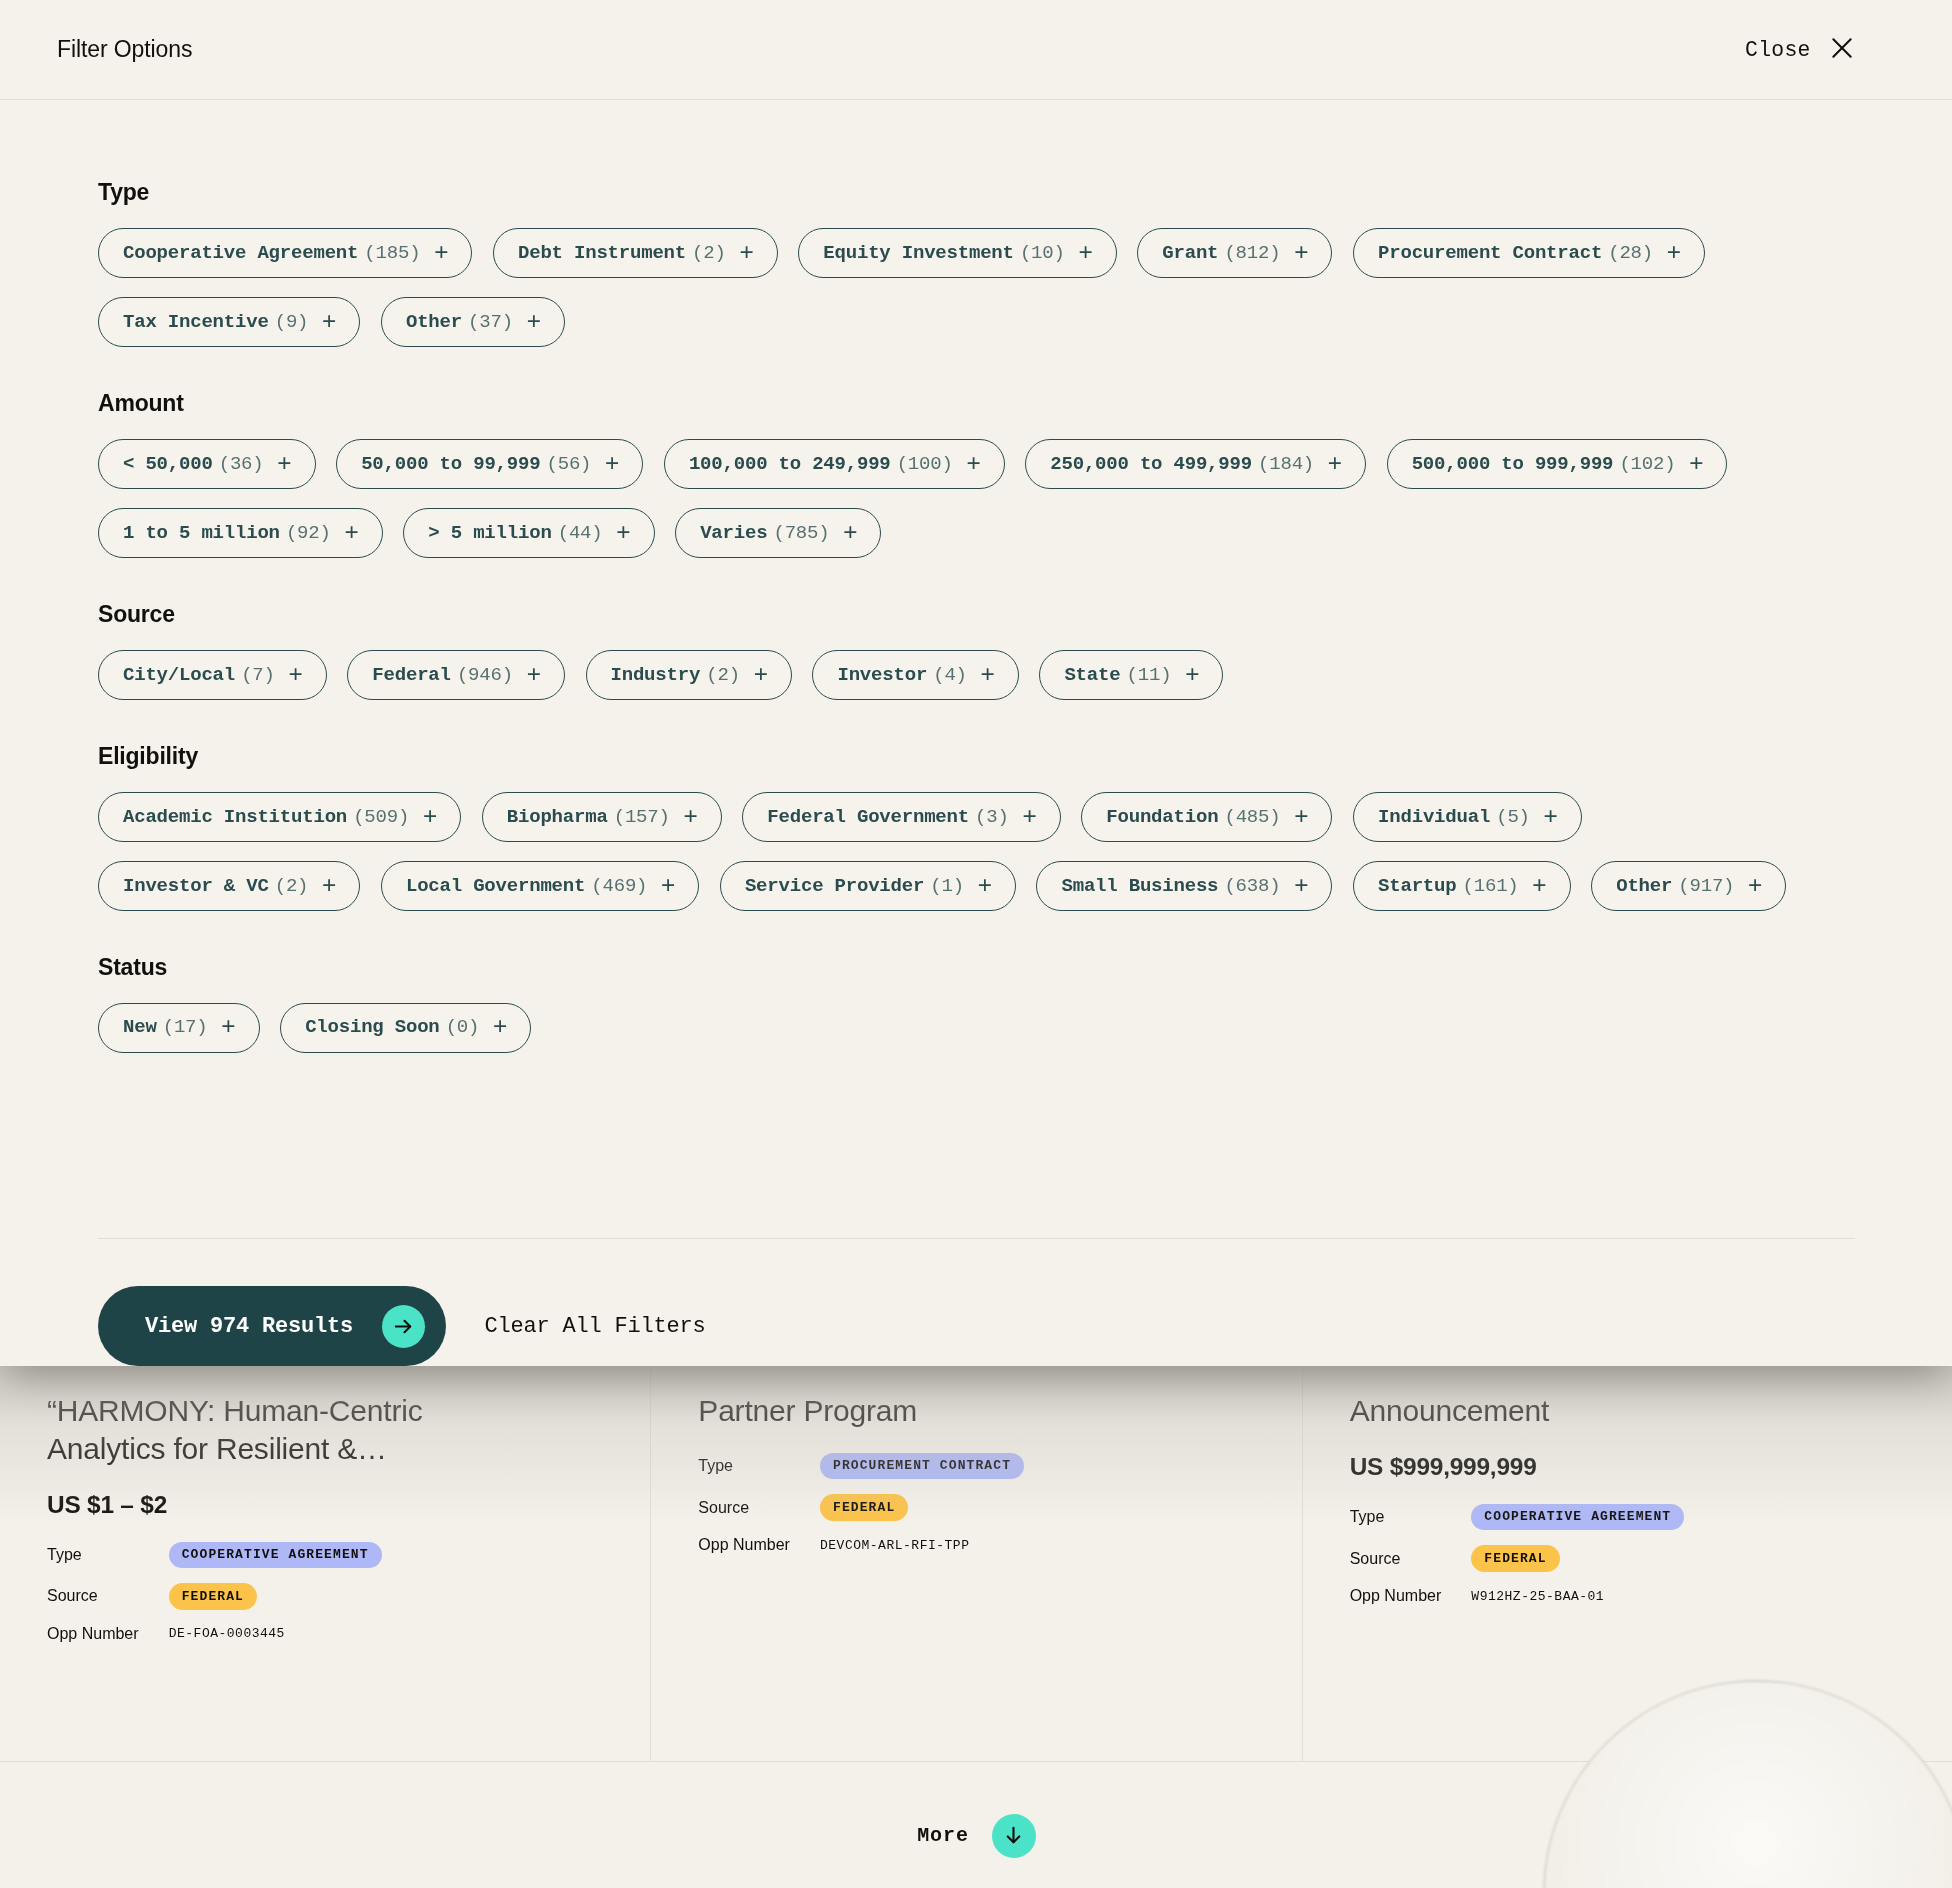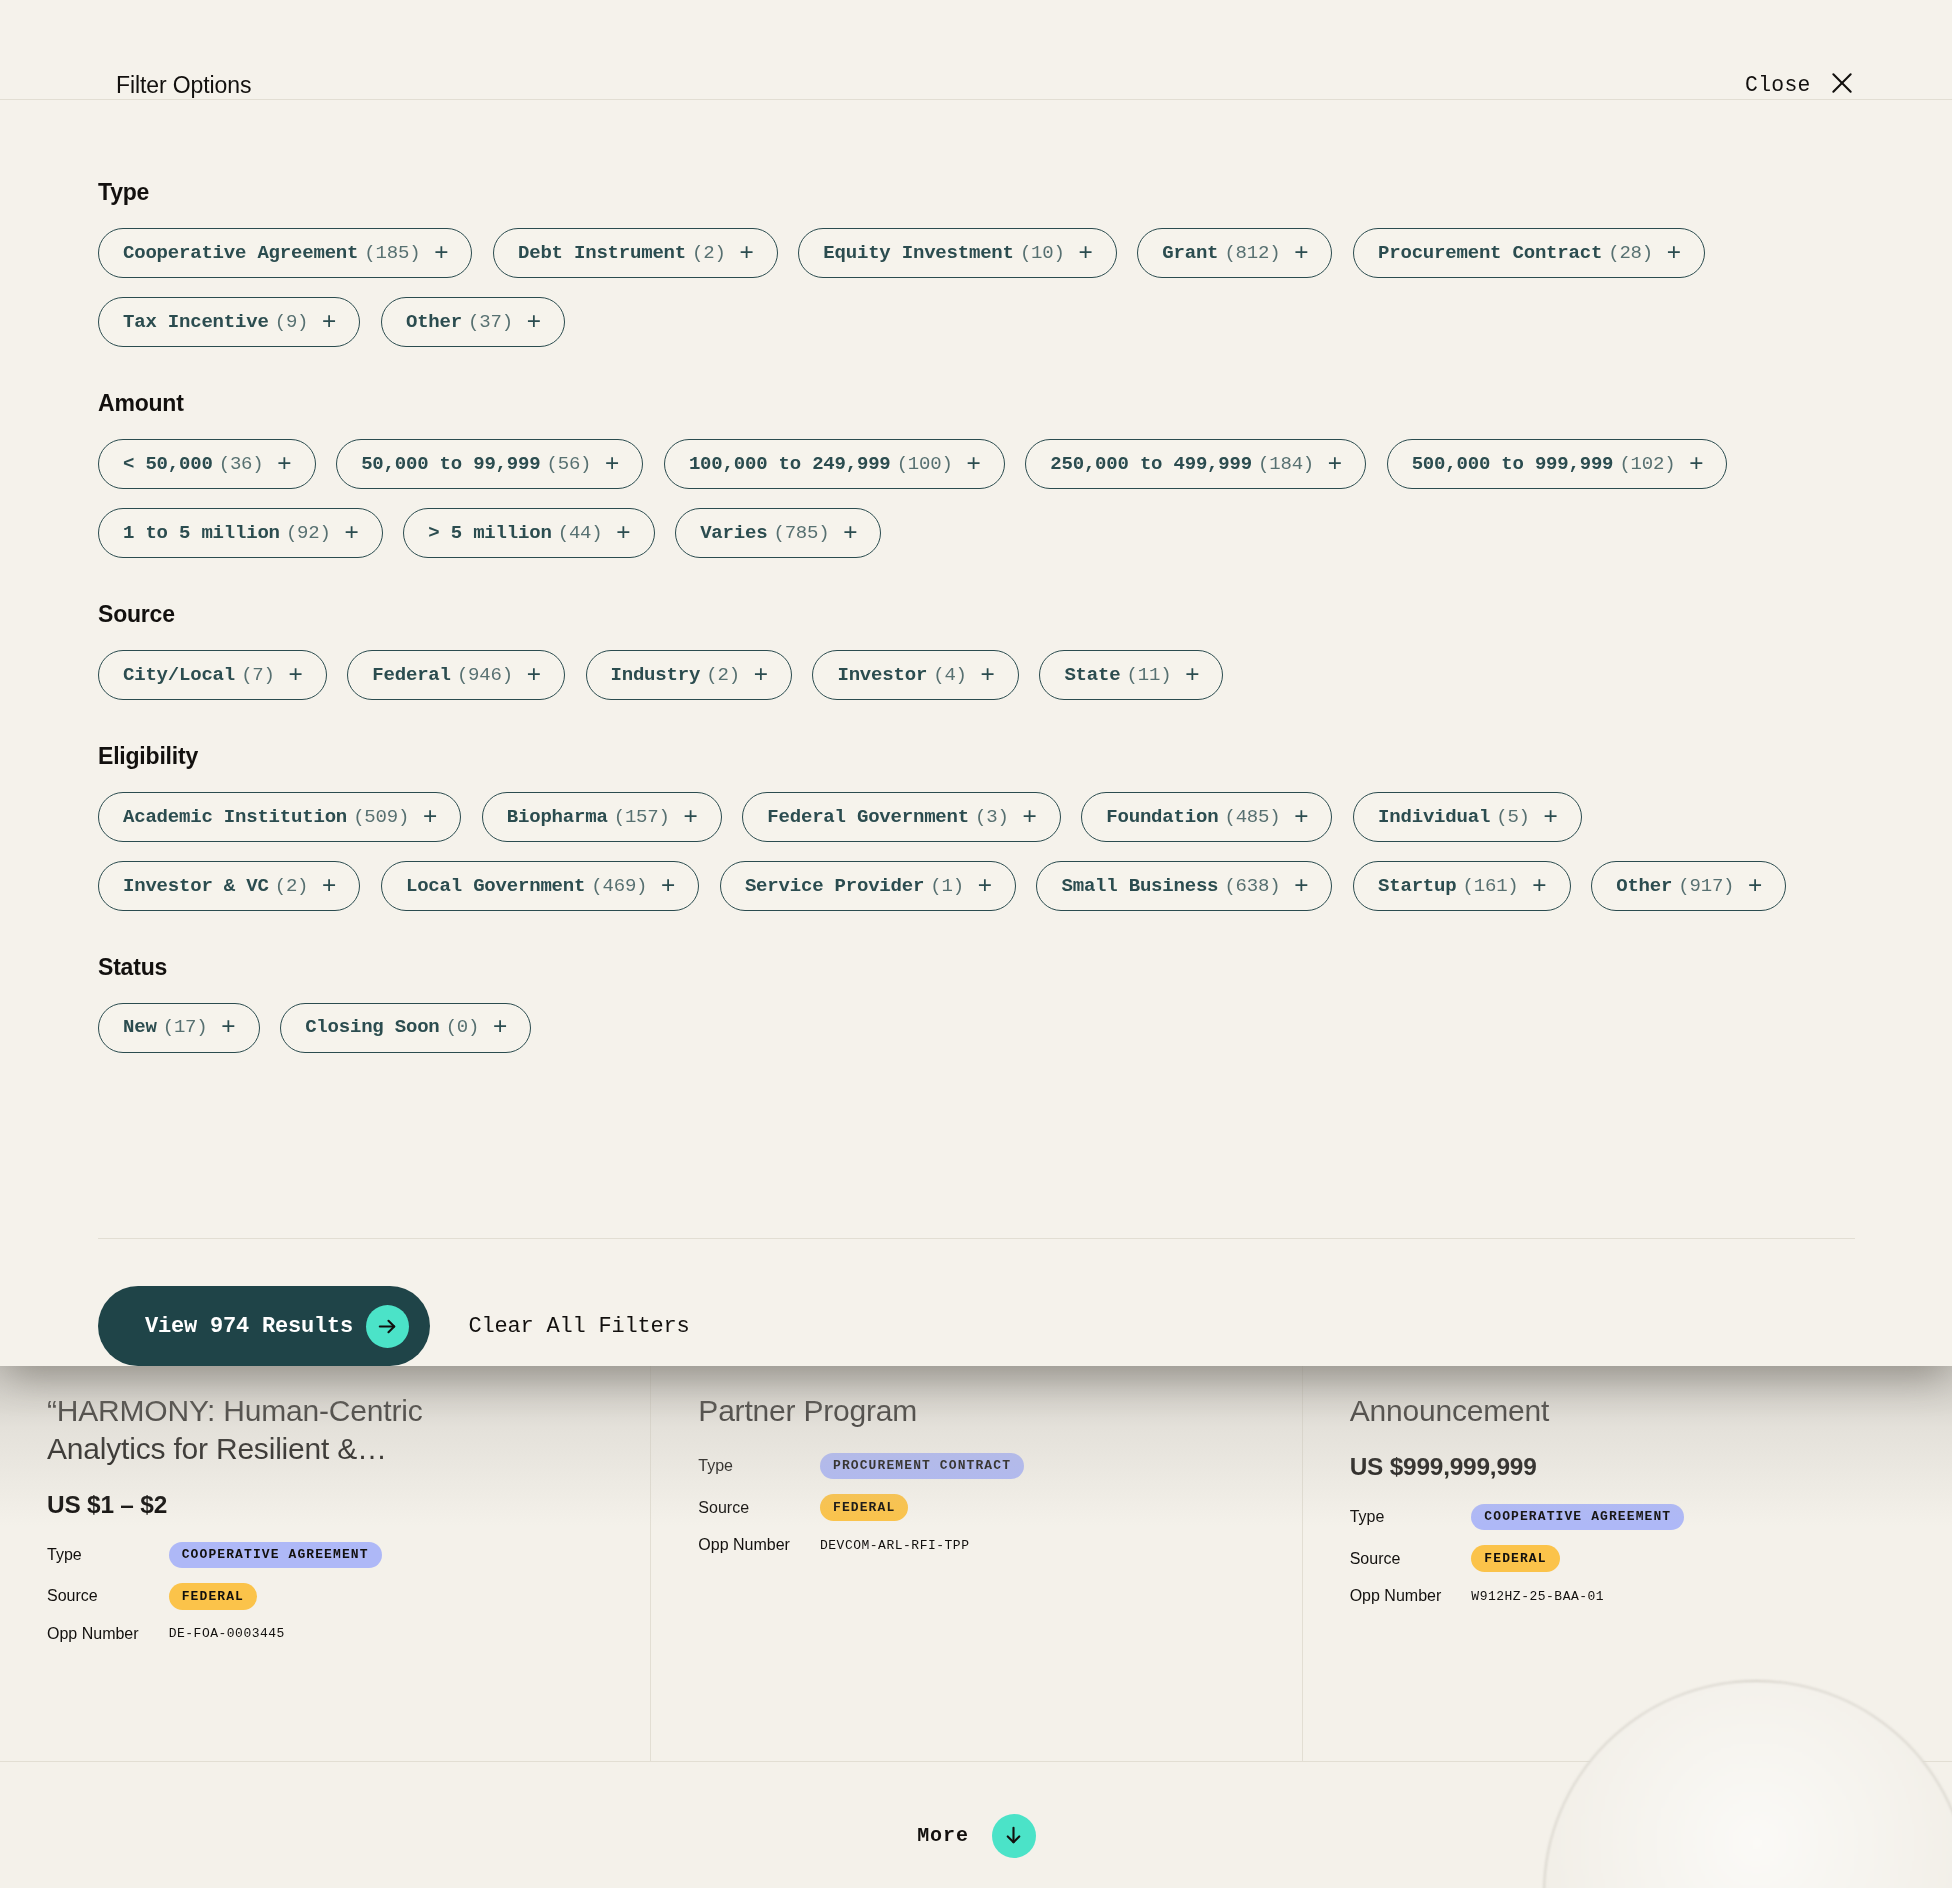--- a/index.html
+++ b/index.html
@@ -85,22 +85,22 @@
 
   
   .modal{
     position:absolute;left:0;top:0;width:1953px;height:1366px;
     background:var(--panel);
     display:flex;flex-direction:column;
     box-shadow:0 20px 35px -7.6px rgba(90,86,78,.45);
   }
   .modal-head{
     height:100px;flex:0 0 100px;
-    display:flex;align-items:flex-end;justify-content:space-between;
-    padding:0 98px 0 116px;border-bottom:1.5px solid var(--rule);
+    display:flex;align-items:center;justify-content:space-between;
+    padding:0 98px 0 57px;border-bottom:1.5px solid var(--rule);
   }
   .modal-title{font-size:23px;font-weight:400;letter-spacing:-0.1px;}
   .close-btn{
     display:flex;align-items:center;gap:18.3px;cursor:pointer;
   }
   .close-label{
     font-family:"Liberation Mono",monospace;font-size:21.4px;font-weight:400;
     letter-spacing:0.3px;
   }
   .close-x{display:block;}
@@ -133,21 +133,21 @@
     line-height:1;margin-left:3.1px;position:relative;top:-0.8px;
   }
 
   .modal-divider{
     margin:30.5px 98px 0 98px;border-top:1.5px solid var(--rule);
   }
   .actions{
     padding:47px 98px 0 98px;display:flex;align-items:center;gap:38px;
   }
   .view-btn{
-    display:inline-flex;align-items:center;gap:13px;
+    display:inline-flex;align-items:center;gap:29px;
     background:var(--teal-deep);border-radius:762px;
     padding:18.3px 21.4px 18.3px 47px;cursor:pointer;
   }
   .view-btn-label{
     font-family:"Liberation Mono",monospace;font-size:22px;font-weight:700;
     color:#FFFFFF;letter-spacing:-0.2px;
   }
   .view-btn-circle{
     width:43px;height:43px;border-radius:50%;background:var(--mint);
     display:flex;align-items:center;justify-content:center;flex:0 0 43px;

